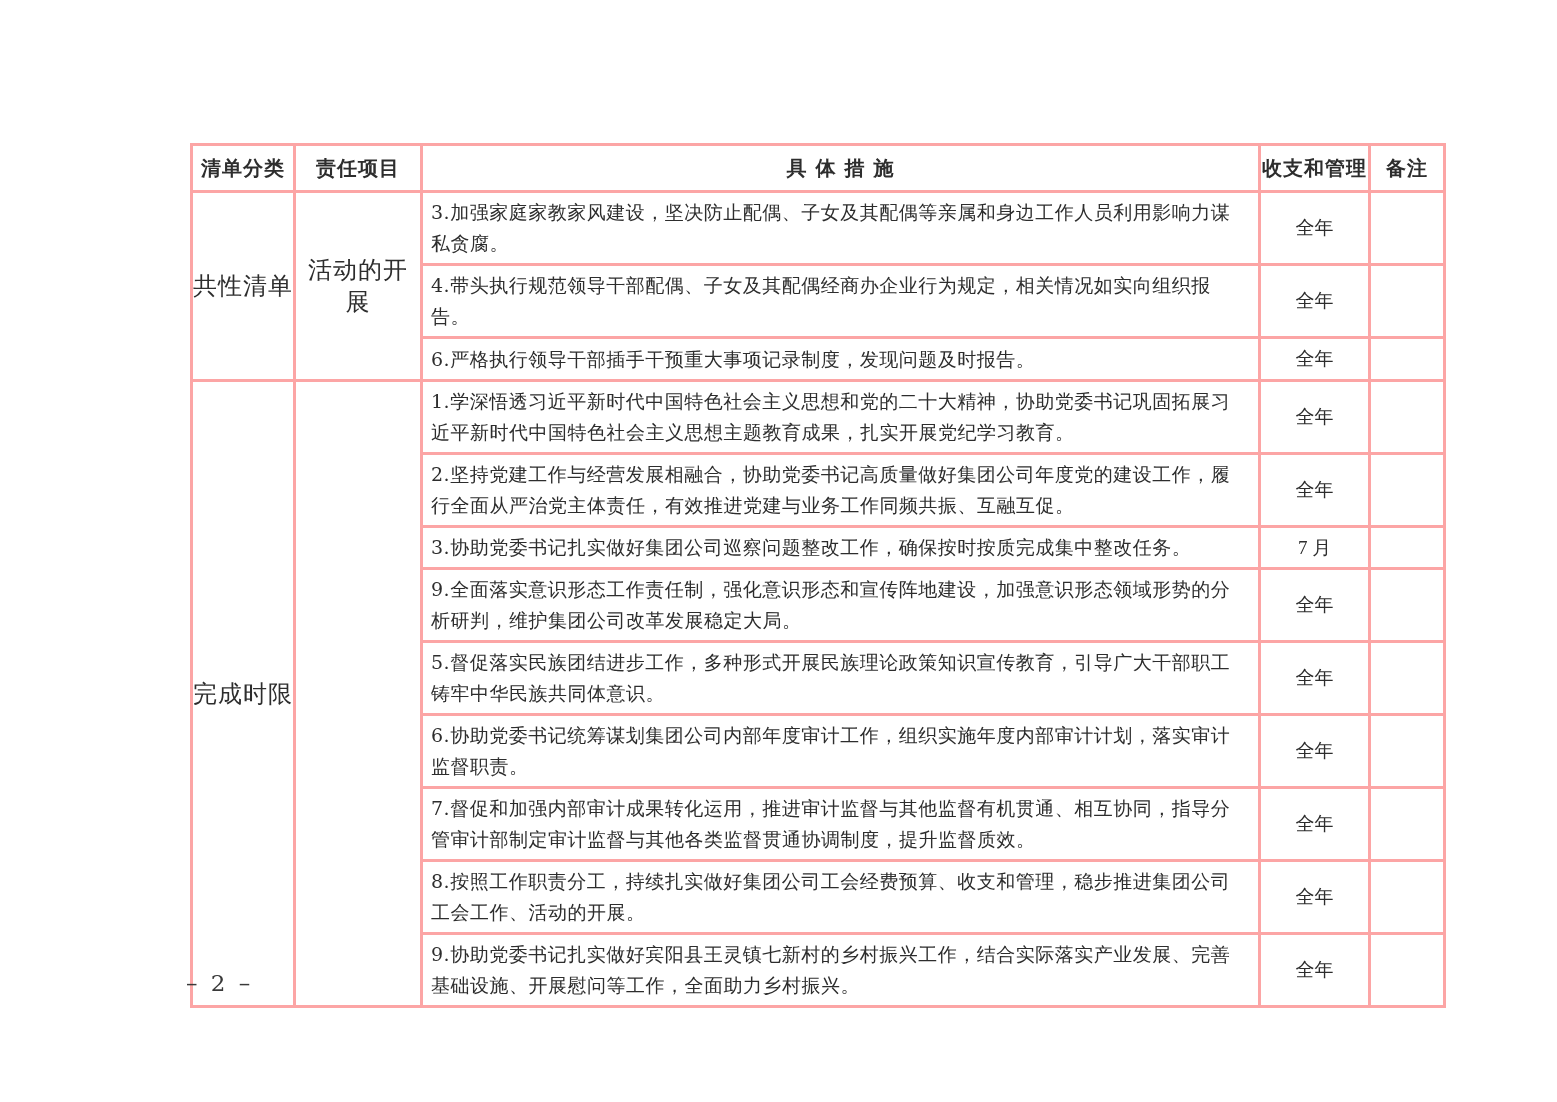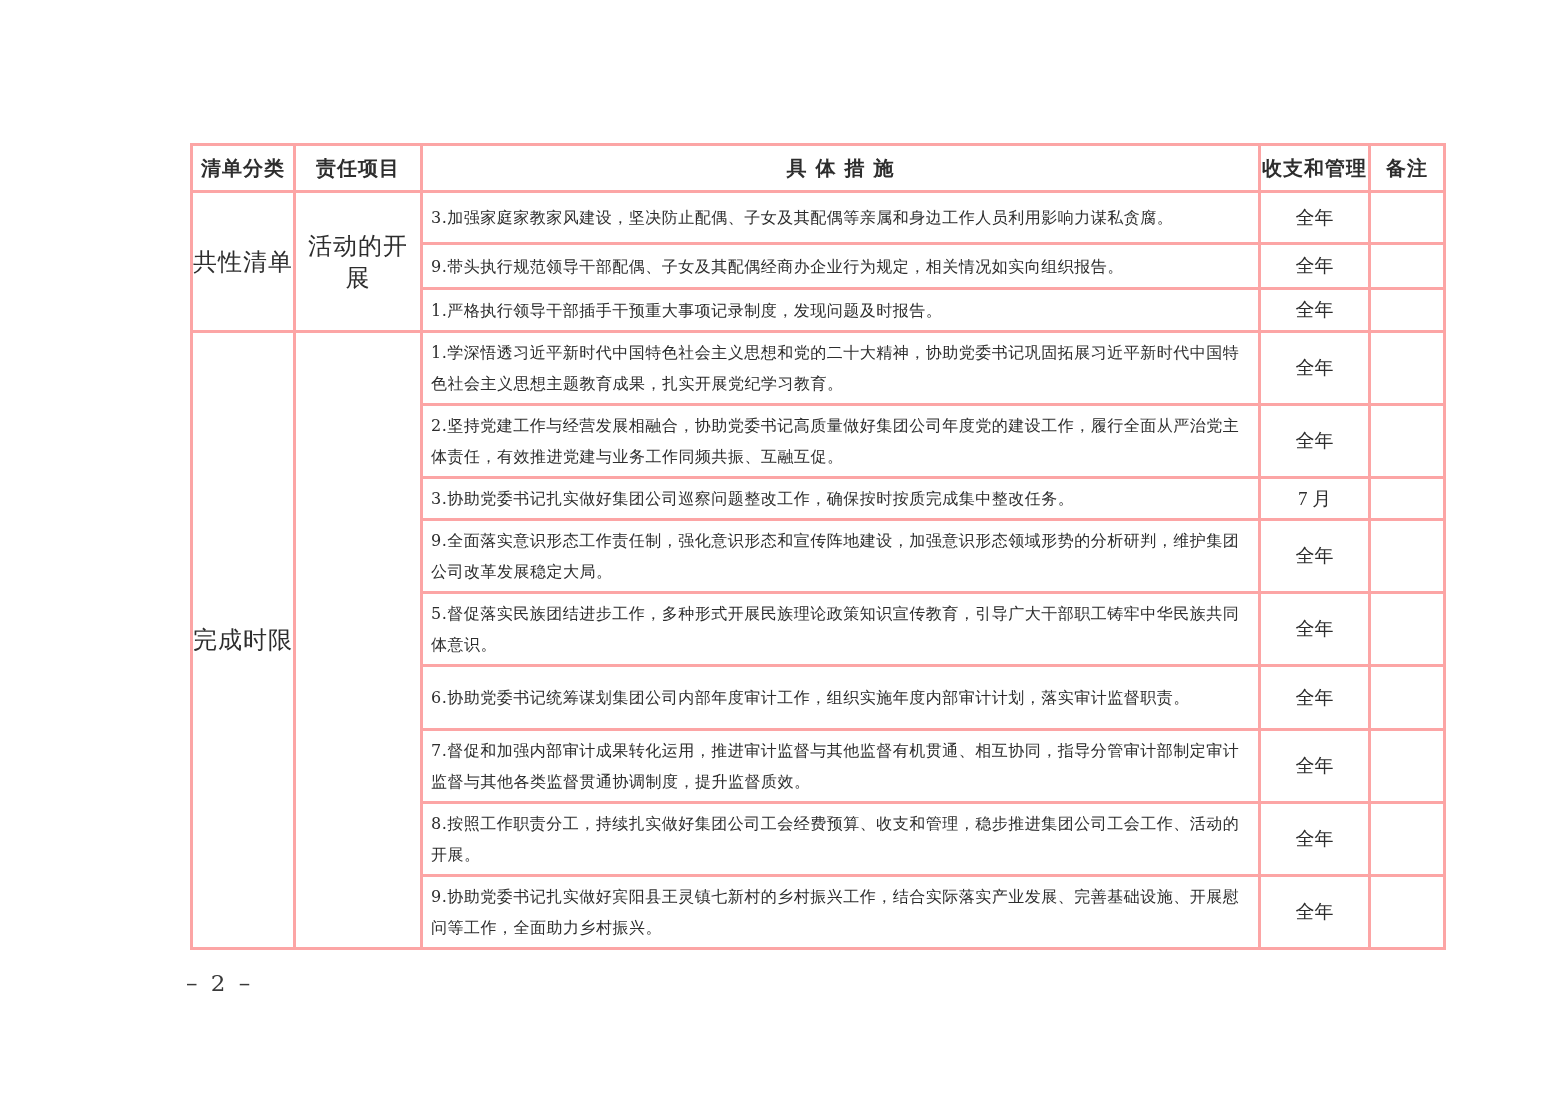--- a/index.html
+++ b/index.html
@@ -36,21 +36,21 @@
     font-weight: bold;
     text-align: center;
     letter-spacing: 1px;
   }
   td.cat, td.proj {
     text-align: center;
     font-size: 24px;
     letter-spacing: 1px;
   }
   td.measure {
-    font-size: 16px;
+    font-size: 19px;
     line-height: 31px;
     text-align: left;
     padding: 4px 10px 4px 8px;
     letter-spacing: 0.5px;
   }
   td.deadline {
     text-align: center;
     font-size: 19px;
     font-family: Liberation Serif, serif;
   }
@@ -93,26 +93,26 @@
     <tbody>
 
       <tr style="height:52px">
         <td class="cat" rowspan="3">共性清单</td>
         <td class="proj" rowspan="3">活动的开展</td>
         <td class="measure">3.加强家庭家教家风建设，坚决防止配偶、子女及其配偶等亲属和身边工作人员利用影响力谋私贪腐。</td>
         <td class="deadline">全年</td>
         <td class="remark"></td>
       </tr>
       <tr style="height:45px">
-        <td class="measure">9.带头执行规范领导干部配偶、子女及其配偶经商办企业行为规定，相关情况如实向组织报告。</td>
+        <td class="measure">4.带头执行规范领导干部配偶、子女及其配偶经商办企业行为规定，相关情况如实向组织报告。</td>
         <td class="deadline">全年</td>
         <td class="remark"></td>
       </tr>
       <tr style="height:43px">
-        <td class="measure">1.严格执行领导干部插手干预重大事项记录制度，发现问题及时报告。</td>
+        <td class="measure">6.严格执行领导干部插手干预重大事项记录制度，发现问题及时报告。</td>
         <td class="deadline">全年</td>
         <td class="remark"></td>
       </tr>
 
       <tr style="height:68px">
         <td class="cat" rowspan="9">完成时限</td>
         <td class="proj" rowspan="9"></td>
         <td class="measure">1.学深悟透习近平新时代中国特色社会主义思想和党的二十大精神，协助党委书记巩固拓展习近平新时代中国特色社会主义思想主题教育成果，扎实开展党纪学习教育。</td>
         <td class="deadline">全年</td>
         <td class="remark"></td>

